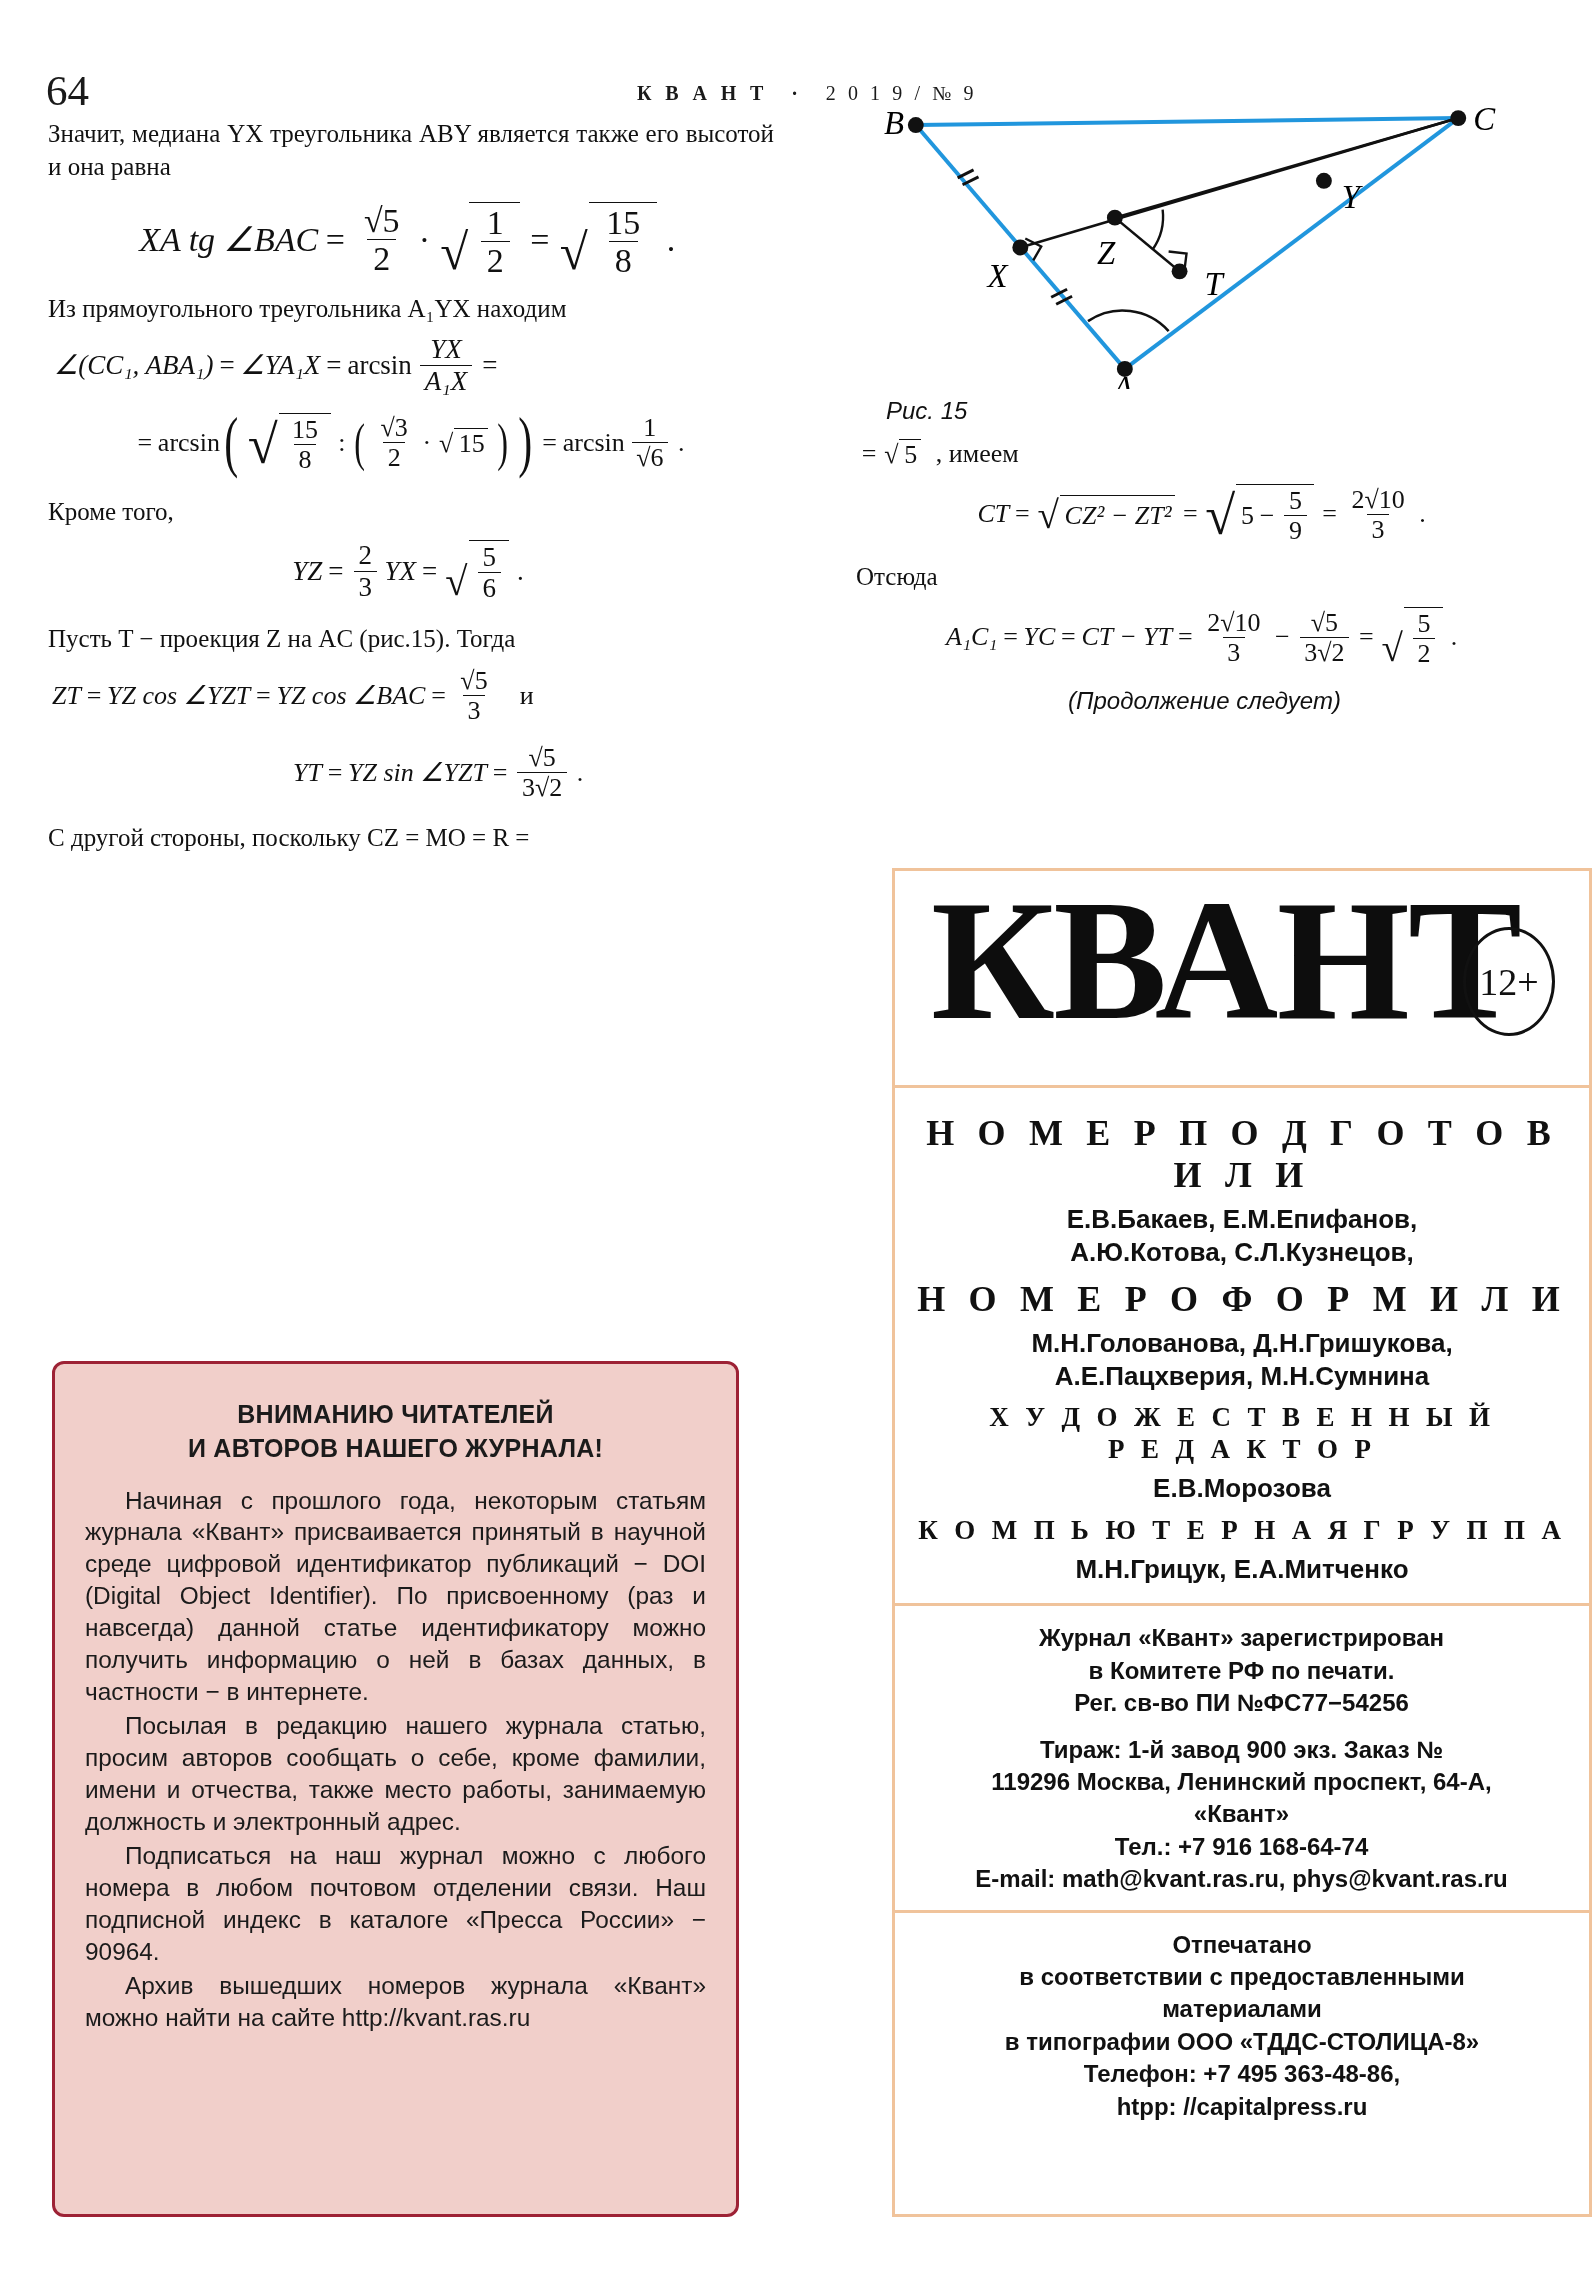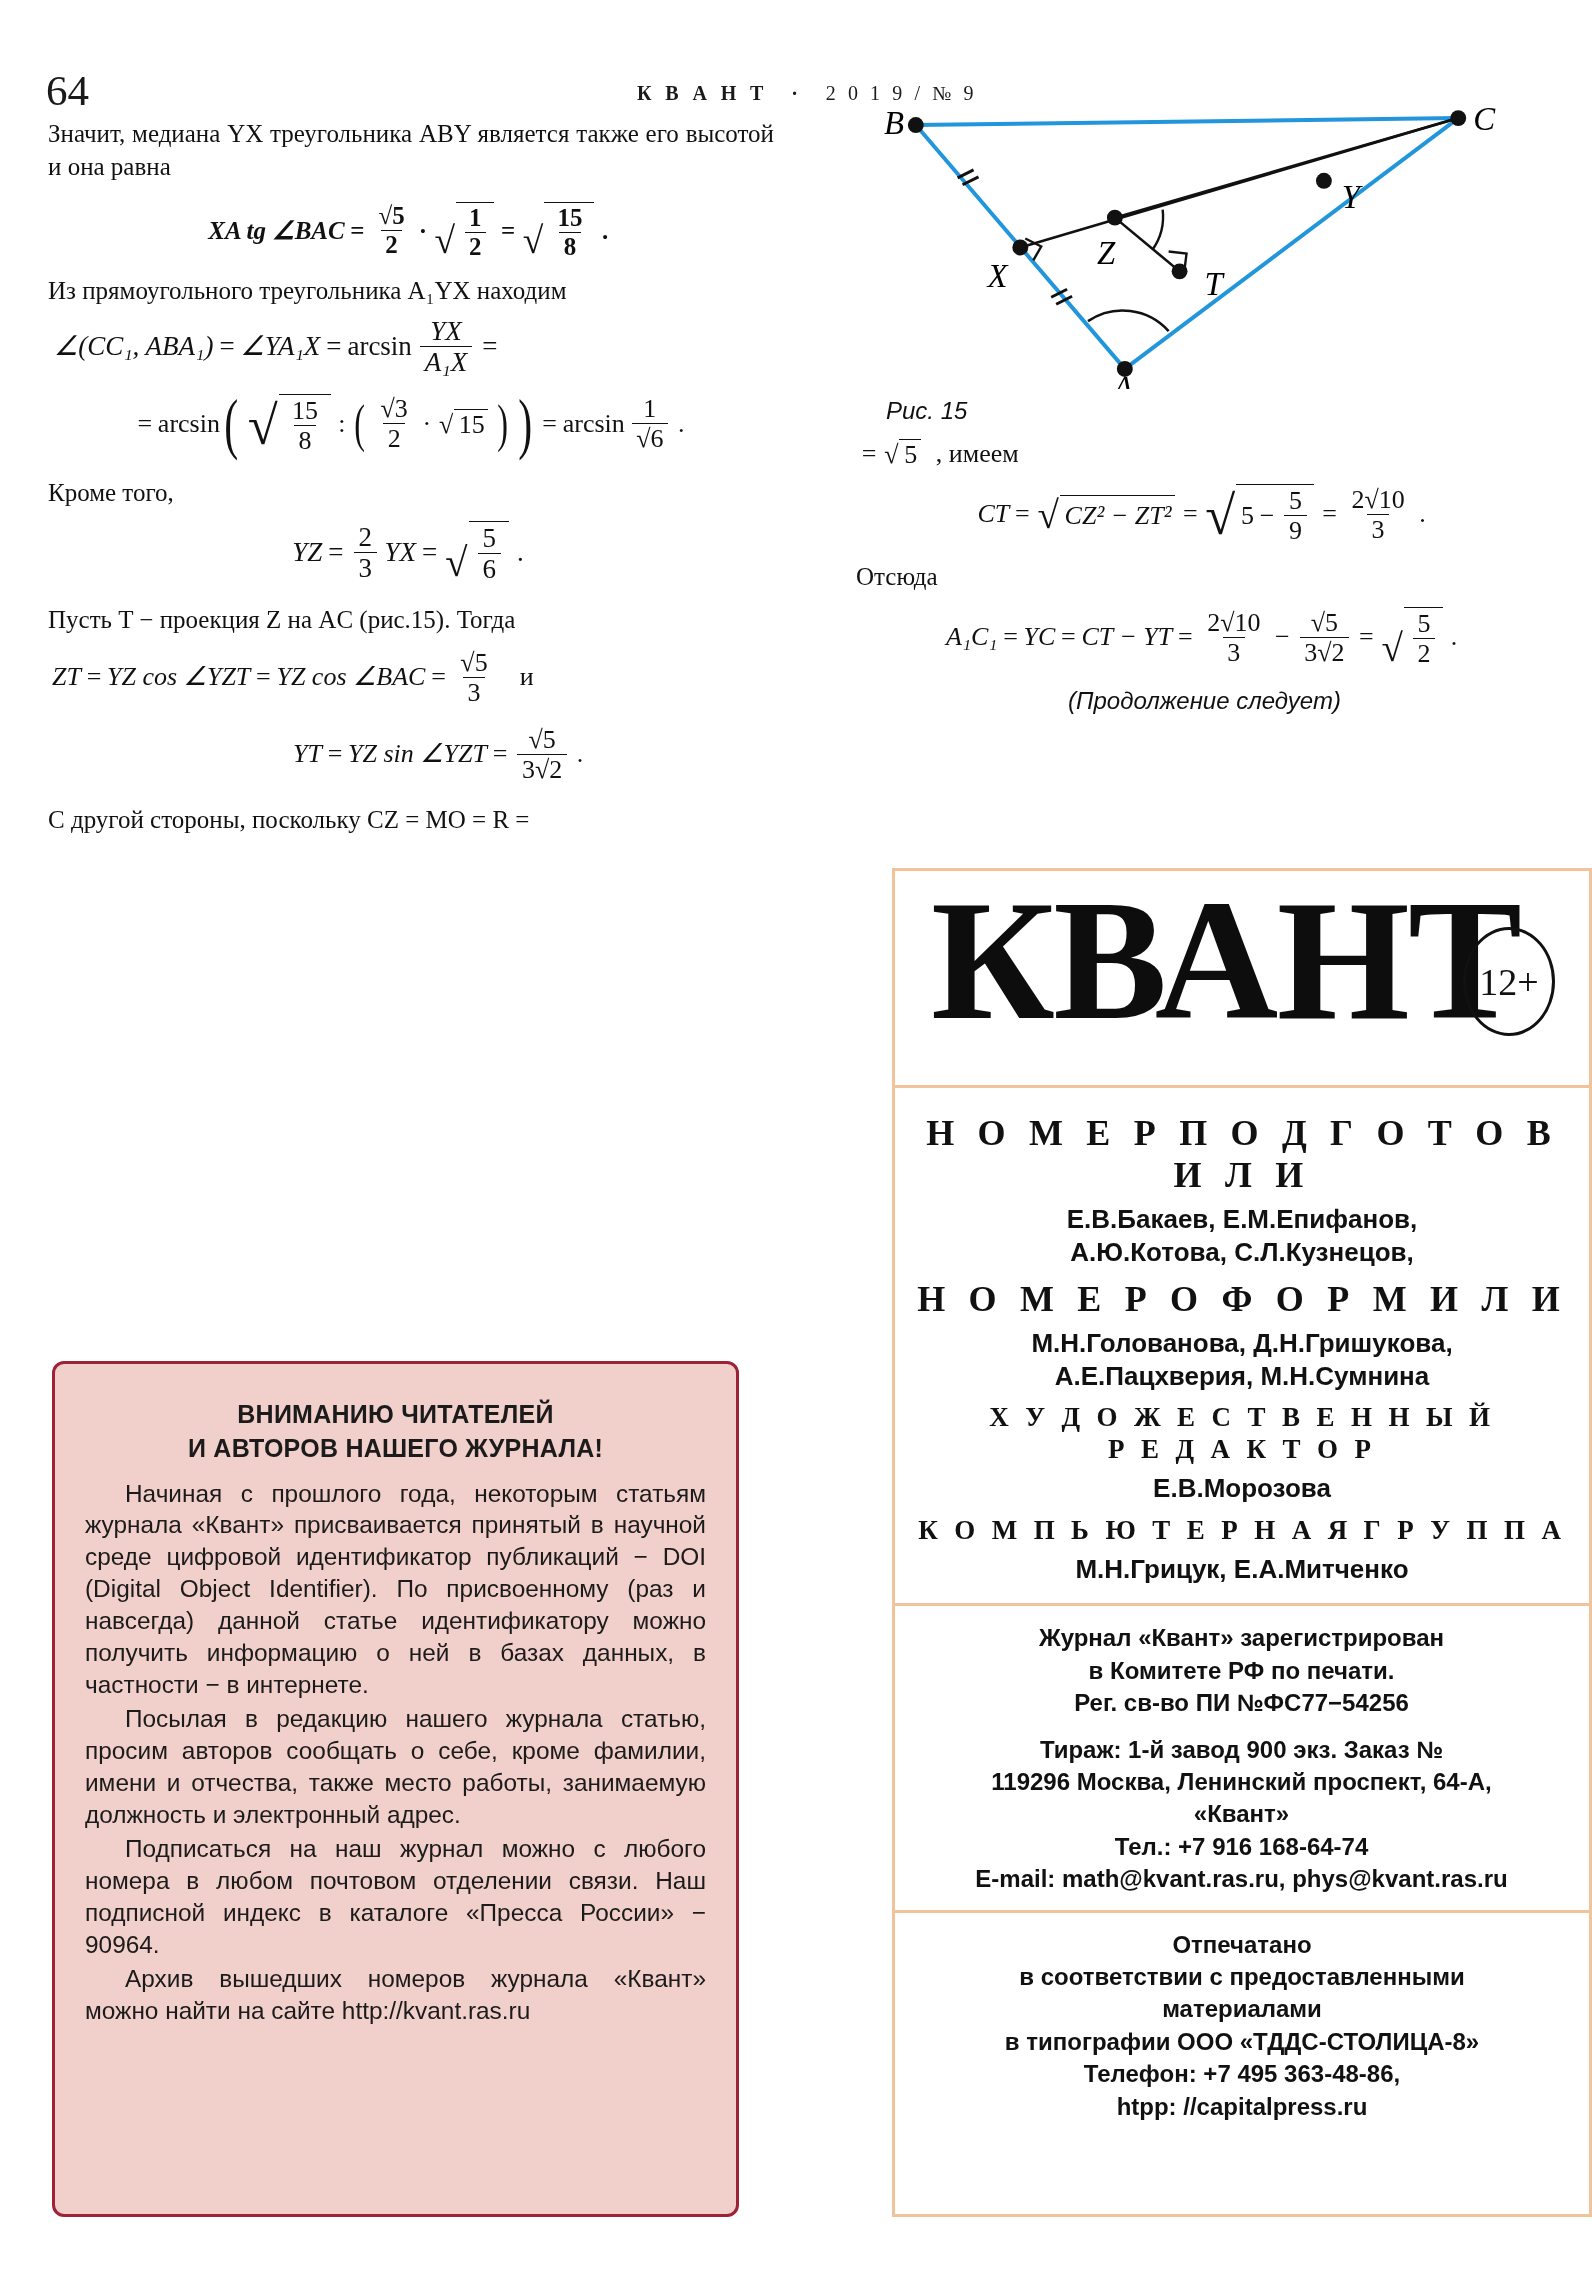--- a/index.html
+++ b/index.html
@@ -71,21 +71,21 @@
   .figcap{font-style:italic;font-size:24px;margin:8px 0 0 30px;font-family:"Liberation Sans",sans-serif;}
 
   
   .notice{
     position:absolute;left:52px;top:1361px;width:687px;height:856px;
     background:#f1cfca;border:3px solid #9d2235;border-radius:12px;
     box-sizing:border-box;padding:26px 30px 20px 30px;
     font-family:"Liberation Sans",sans-serif;color:#1b1b1b;
   }
   .notice h2{
-    margin:8px 0 12px 0;text-align:center;font-size:25px;line-height:1.35;
+    margin:8px 0 19px 0;text-align:center;font-size:25px;line-height:1.35;
     font-weight:700;letter-spacing:.01em;
   }
   .notice p{
     margin:0 0 2px 0;font-size:24.4px;line-height:1.31;
     text-align:justify;text-justify:inter-word;text-indent:40px;
   }
 
   
   .masthead{
     position:absolute;left:892px;top:868px;width:700px;height:1349px;
@@ -130,21 +130,21 @@
       <span class="issue">2 0 1 9 / № 9</span>
     </div>
   </div>
 
   <div class="colL">
 
     <p class="t">Значит, медиана YX треугольника ABY является также его высотой и она равна</p>
 
     <div class="gap"></div>
 
-    <div class="math" style="font-size:25px;font-weight:bold;">
+    <div class="math" style="font-size:34px;">
       <span class="mi">XA tg ∠BAC</span>
       <span class="mo">=</span>
       <span class="frac">
         <span class="num mr">√5</span>
         <span class="den mr">2</span>
       </span>
       <span class="mo">·</span>
       <span class="sqrt tall">
         <span class="rad">√</span>
         <span class="radicand">

